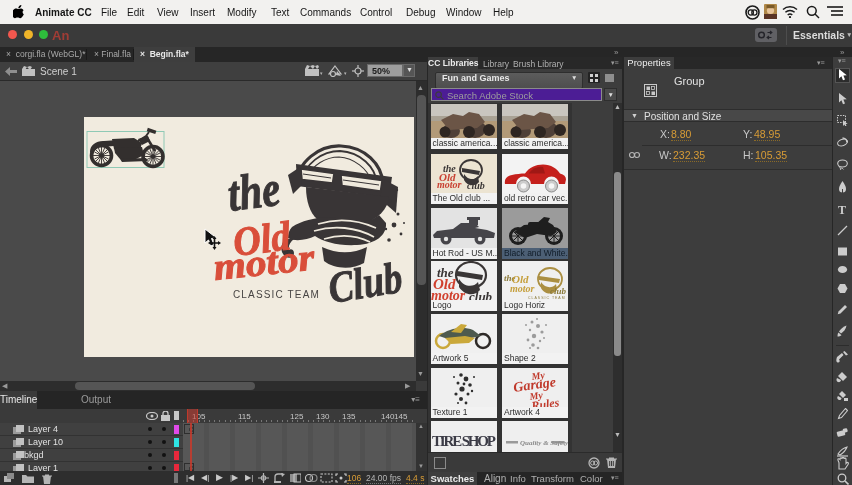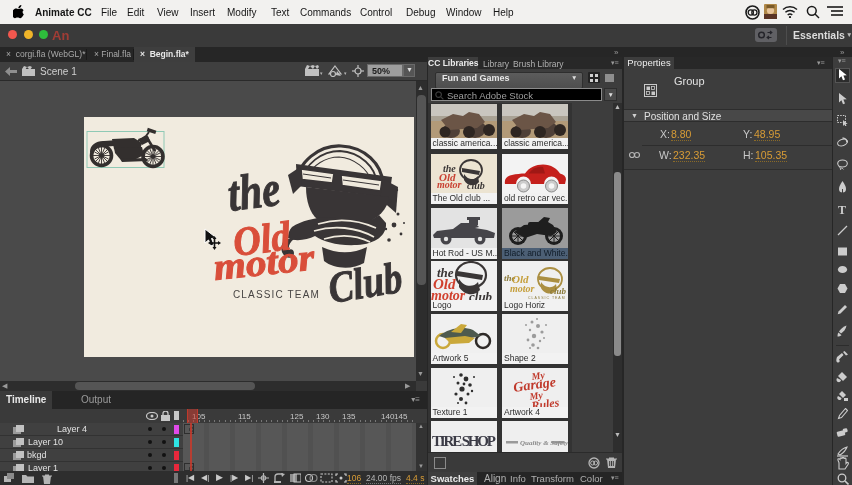--- a/index.html
+++ b/index.html
@@ -251,21 +251,21 @@
     <div class="abs" style="left:1px;top:289px;width:9px;height:8px;color:#999;font-size:7px;">▼</div>
   </div>
   <div class="abs" id="hscroll">
     <div class="abs" style="left:2px;top:1px;color:#999;font-size:7px;">◀</div>
     <div class="abs" style="left:75px;top:1px;width:180px;height:8px;background:#555;border-radius:4px;"></div>
     <div class="abs" style="left:405px;top:1px;color:#999;font-size:7px;">▶</div>
   </div>
   <div class="abs" id="sbcorner"></div>
 
   <div class="abs" id="tltabs">
-    <span class="abs" style="left:0;top:0;height:18px;line-height:18px;padding:0 6px;background:#3a3a3a;color:#e8e8e8;font-weight:bold;">Timeline</span>
+    <span class="abs" style="left:0;top:0;height:18px;line-height:18px;padding:0 0;background:#3a3a3a;color:#e8e8e8;font-weight:normal;">Timeline</span>
     <span class="abs" style="left:72px;top:0;height:18px;line-height:18px;padding:0 9px;">Output</span>
     <span class="abs" style="right:8px;top:4px;color:#999;font-size:8px;">▾≡</span>
   </div>
 
   <div class="abs" id="tlheader">
     <svg class="abs" style="left:146px;top:3px" width="12" height="8" viewBox="0 0 12 8">
         <ellipse cx="6" cy="4" rx="5.5" ry="3.5" fill="none" stroke="#c8c8c8" stroke-width="1.2"></ellipse>
         <circle cx="6" cy="4" r="1.5" fill="#c8c8c8"></circle>
       </svg>
     <svg class="abs" style="left:161px;top:2px" width="9" height="10" viewBox="0 0 9 10">
@@ -281,27 +281,27 @@
     <span class="abs" style="left:316px;top:3px;">130</span>
     <span class="abs" style="left:342px;top:3px;">135</span>
     <span class="abs" style="left:381px;top:3px;">140</span>
     <span class="abs" style="left:394px;top:3px;">145</span>
     <div class="abs" style="left:183px;top:11px;width:233px;height:2px;background:repeating-linear-gradient(90deg,#777 0px,#777 1px,transparent 1px,transparent 5.2px);"></div>
     <div class="abs" style="left:187px;top:0;width:9px;height:14px;background:rgba(200,60,50,.55);border-left:1px solid #c0392b;border-right:1px solid #c0392b;"></div>
   </div>
 
   <div class="abs" id="tlrows">
     <div class="lrow" style="top:0;">
-        <span style="position:absolute;left:28px;top:1px;margin-left:29px;">Layer 4</span>
+        <span style="position:absolute;left:28px;top:1px;">Layer 4</span>
       </div>
     <div class="lrow" style="top:13px;">
         <span style="position:absolute;left:28px;top:1px;">Layer 10</span>
       </div>
     <div class="lrow" style="top:26px;">
-        <span style="position:absolute;left:15px;top:1px;padding-left:12px;">bkgd</span>
+        <span style="position:absolute;left:24px;top:1px;">bkgd</span>
       </div>
     <div class="lrow" style="top:39px;">
         <span style="position:absolute;left:28px;top:1px;">Layer 1</span>
       </div>
 
     <svg class="abs" style="left:13px;top:2px" width="11" height="9" viewBox="0 0 11 9">
         <rect x="0" y="2" width="8" height="7" fill="#9a9a9a"></rect>
         <rect x="3" y="0" width="8" height="7" fill="#c2c2c2"></rect>
       </svg>
     <svg class="abs" style="left:13px;top:15px" width="11" height="9" viewBox="0 0 11 9">
@@ -413,21 +413,21 @@
     <div class="abs" style="left:160px;top:15px;width:12px;height:11px;background:#232323;border-radius:1px;">
       <div class="abs" style="left:2px;top:2px;width:3px;height:3px;background:#cfcfcf;"></div>
       <div class="abs" style="left:6.5px;top:2px;width:3px;height:3px;background:#cfcfcf;"></div>
       <div class="abs" style="left:2px;top:6.5px;width:3px;height:3px;background:#cfcfcf;"></div>
       <div class="abs" style="left:6.5px;top:6.5px;width:3px;height:3px;background:#cfcfcf;"></div>
     </div>
     <div class="abs" style="left:175px;top:15px;width:12px;height:11px;background:#3d3d3d;">
       <div class="abs" style="left:1.5px;top:1.5px;width:9px;height:8px;background:#8e8e8e;"></div>
     </div>
 
-    <div class="abs" style="left:3px;top:31px;width:171px;height:13px;background:#000000;border:1px solid #8b8b8b;box-sizing:border-box;text-align:right;">
+    <div class="abs" style="left:3px;top:31px;width:171px;height:13px;background:#4c1d95;border:1px solid #8b8b8b;box-sizing:border-box;text-align:right;">
       <svg class="abs" style="left:3px;top:2px" width="9" height="9" viewBox="0 0 9 9">
           <circle cx="3.6" cy="3.6" r="2.8" fill="none" stroke="#3c3c3c" stroke-width="1.2"></circle>
           <line x1="5.8" y1="5.8" x2="8.4" y2="8.4" stroke="#3c3c3c" stroke-width="1.2"></line>
         </svg>
       <span class="abs" style="left:15px;top:1px;color:#9e9e9e;font-size:9.5px;">Search Adobe Stock</span>
     </div>
     <div class="abs" style="left:176px;top:31px;width:13px;height:13px;background:#4a4a4a;border:1px solid #2e2e2e;box-sizing:border-box;">
       <span class="abs" style="left:2.5px;top:2px;color:#ddd;font-size:6.5px;">▼</span>
     </div>
 

